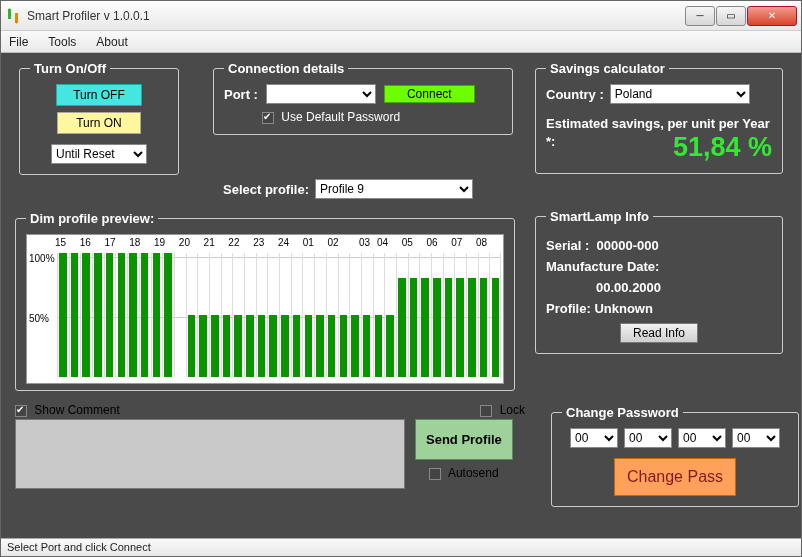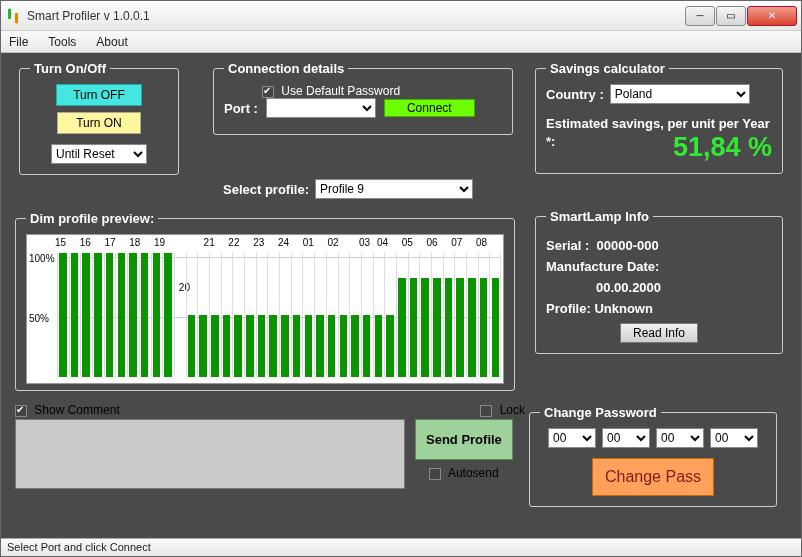--- a/index.html
+++ b/index.html
@@ -58,21 +58,21 @@
 .commentarea { position:absolute; left:14px; top:350px; width:510px; }
 .commentarea .topline { display:flex; justify-content:space-between; align-items:center; font-size:12px; margin-bottom:2px; }
 .commentarea textarea { width:390px; height:70px; background:#c9c9c9; border:1px solid #777; resize:none; }
 .commentarea .sendcol { display:flex; flex-direction:column; align-items:center; gap:6px; }
 
 .lampinfo { position:absolute; right:18px; top:156px; width:248px; }
 .lampinfo .line { font-size:13px; font-weight:bold; margin:6px 0; }
 .lampinfo .val { font-weight:bold; }
 .lampinfo .readrow { text-align:center; margin-top:7px; }
 
-.chpass { position:absolute; right:24px; top:352px; width:248px; }
+.chpass { position:absolute; right:2px; top:352px; width:248px; }
 .chpass .selrow { display:flex; gap:6px; justify-content:center; margin-bottom:10px; }
 .chpass .selrow select { width:48px; }
 .chpass .btnrow { text-align:center; }
 
 .statusbar { height:18px; background:linear-gradient(#fafafa,#e7e7e7); border-top:1px solid #aaa; font-size:11px; color:#222; padding:2px 6px; }
 .cb { width:12px;height:12px;display:inline-block;background:#444;border:1px solid #888;vertical-align:middle;margin-right:4px;position:relative; }
 .cb.checked::after{content:'✔';color:#fff;font-size:10px;position:absolute;left:0;top:-2px;}
 </style>
 </head>
 <body>
@@ -119,28 +119,28 @@
       </div>
       <div style="text-align:center;">
         <select style="width:96px;">
           <option>Until Reset</option>
         </select>
       </div>
     </fieldset>
 
     <fieldset class="conn">
       <legend>Connection details</legend>
-      <div style="margin-left:38px;font-size:12px;">
-        <span class="cb checked"></span>
-        <span>Use Default Password</span>
-      </div>
       <div style="display:flex;align-items:center;gap:8px;margin-bottom:6px;">
         <span class="label">Port :</span>
         <select style="width:110px;"><option></option></select>
         <button class="btn btn-lime">Connect</button>
+      </div>
+      <div style="margin-left:38px;font-size:12px;">
+        <span class="cb checked"></span>
+        <span>Use Default Password</span>
       </div>
     </fieldset>
 
     <fieldset class="savings">
       <legend>Savings calculator</legend>
       <div style="display:flex;align-items:center;gap:6px;margin-bottom:10px;">
         <span class="label">Country :</span>
         <select style="width:140px;"><option>Poland</option></select>
       </div>
       <div class="estline" style="display:inline;">Estimated savings, per unit per Year *:</div>
@@ -154,21 +154,21 @@
 
     <fieldset class="dim">
       <legend>Dim profile preview:</legend>
       <div class="chartbox">
         <div class="xlabels" id="xlabels">
             <span style="width: 5.55556%; text-align: left;">15</span>
             <span style="width: 5.55556%; text-align: left;">16</span>
             <span style="width: 5.55556%; text-align: left;">17</span>
             <span style="width: 5.55556%; text-align: left;">18</span>
             <span style="width: 5.55556%; text-align: left;">19</span>
-            <span style="width: 5.55556%; text-align: left; margin-top: 45px;">20</span>
+            <span style="width: 5.55556%; text-align: left;">20</span>
             <span style="width: 5.55556%; text-align: left;">21</span>
             <span style="width: 5.55556%; text-align: left;">22</span>
             <span style="width: 5.55556%; text-align: left;">23</span>
             <span style="width: 5.55556%; text-align: left;">24</span>
             <span style="width: 5.55556%; text-align: left;">01</span>
             <span style="width: 5.55556%; text-align: left;">02</span>
             <span style="width: 5.55556%; text-align: center;">03</span>
             <span style="width: 5.55556%; text-align: left;">04</span>
             <span style="width: 5.55556%; text-align: left;">05</span>
             <span style="width: 5.55556%; text-align: left;">06</span>

